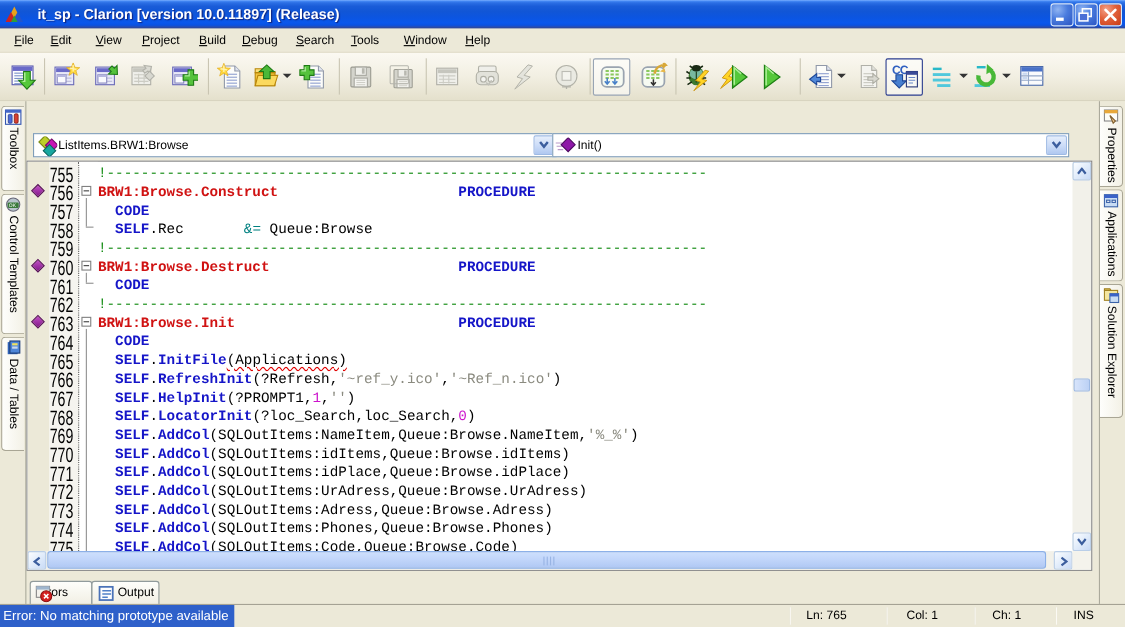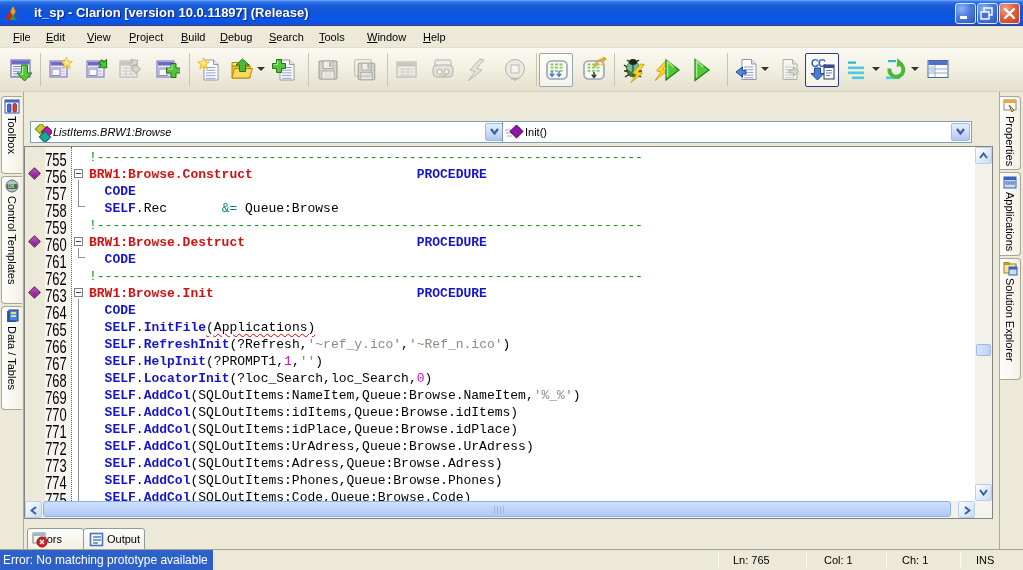--- a/index.html
+++ b/index.html
@@ -395,21 +395,21 @@
       <div class="vtab vtabR" style="top:166px;height:122px">
         <svg width="15" height="15" viewBox="0 0 15 15">
           <rect x="1" y="3" width="12" height="9" fill="#F4E6A0" stroke="#A08020"></rect>
           <path d="M1 3 L1 1.5 L6 1.5 L7 3 Z" fill="#E8CC60" stroke="#A08020"></path>
           <rect x="6" y="6" width="8" height="8" fill="#C8DCF4" stroke="#3A62A8"></rect>
           <rect x="6" y="6" width="8" height="2.5" fill="#3A62C8"></rect>
         </svg>
         <span class="vt">Solution Explorer</span>
       </div>
     <div id="comborow">
-      <div class="combo" style="left:5px;width:476px;font-style:italic;">
+      <div class="combo" style="left:5px;width:476px;">
         <svg style="position:absolute;left:3px;top:2px" width="18" height="18" viewBox="0 0 18 18">
           <rect x="3" y="1" width="8" height="8" fill="#BCCF2A" stroke="#7A8A12" transform="rotate(45 7 5)"></rect>
           <rect x="9" y="4" width="8" height="8" fill="#C714B4" stroke="#760C6A" transform="rotate(45 13 8)"></rect>
           <rect x="7" y="9" width="8" height="8" fill="#18A8A0" stroke="#0C6660" transform="rotate(45 11 13)"></rect>
         </svg>
         <span class="ctext">ListItems.BRW1:Browse</span>
         <div class="cbtn">
             <svg width="9" height="8" viewBox="0 0 9 8">
               <path d="M1 1 L4.5 5.5 L8 1" fill="none" stroke="#3C5E9E" stroke-width="2.2"></path>
             </svg>

